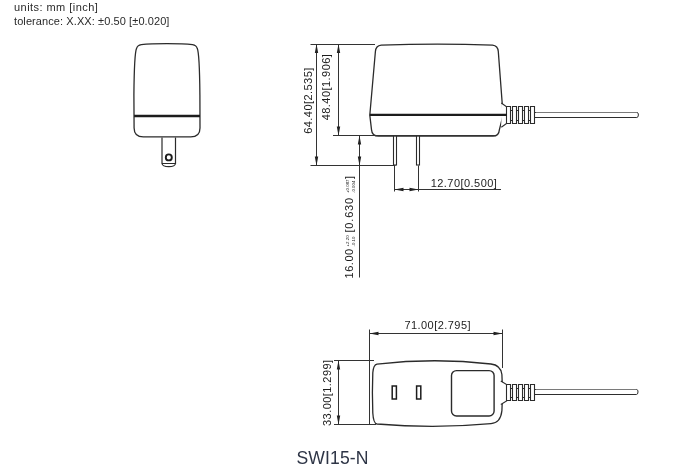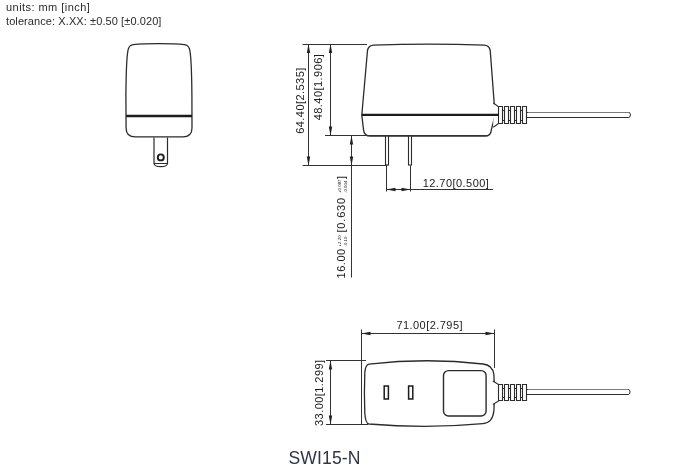--- a/index.html
+++ b/index.html
@@ -1,17 +1,17 @@
 <!DOCTYPE html>
 <html><head>
 <meta charset="utf-8">
 <style>
   html,body{margin:0;padding:0;background:#ffffff;}
   .stage{position:relative;width:634px;height:472px;background:#ffffff;overflow:hidden;
-         font-family:"Liberation Sans", sans-serif;}
+         font-family:"Liberation Sans", sans-serif;margin-left:8px;}
   svg{position:absolute;left:0;top:0;}
   text{font-family:"Liberation Sans", sans-serif;}
 </style>
 </head>
 <body>
 <div class="stage">
 <svg width="675" height="472" viewBox="0 0 675 472">
 
   <text x="6" y="11.4" font-size="11" letter-spacing="0.45" fill="#2a2a2a">units: mm [inch]</text>
 

